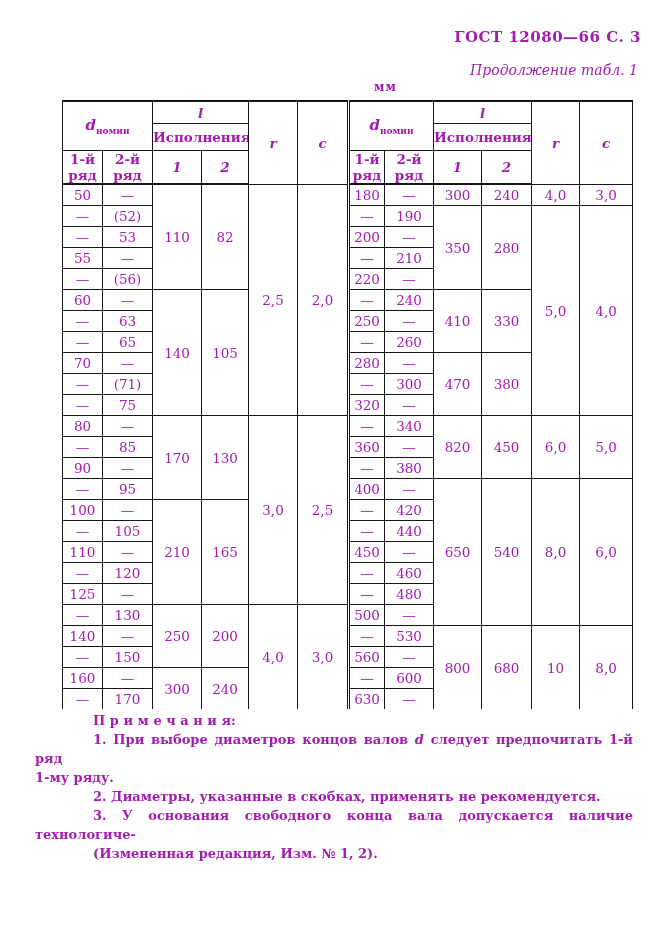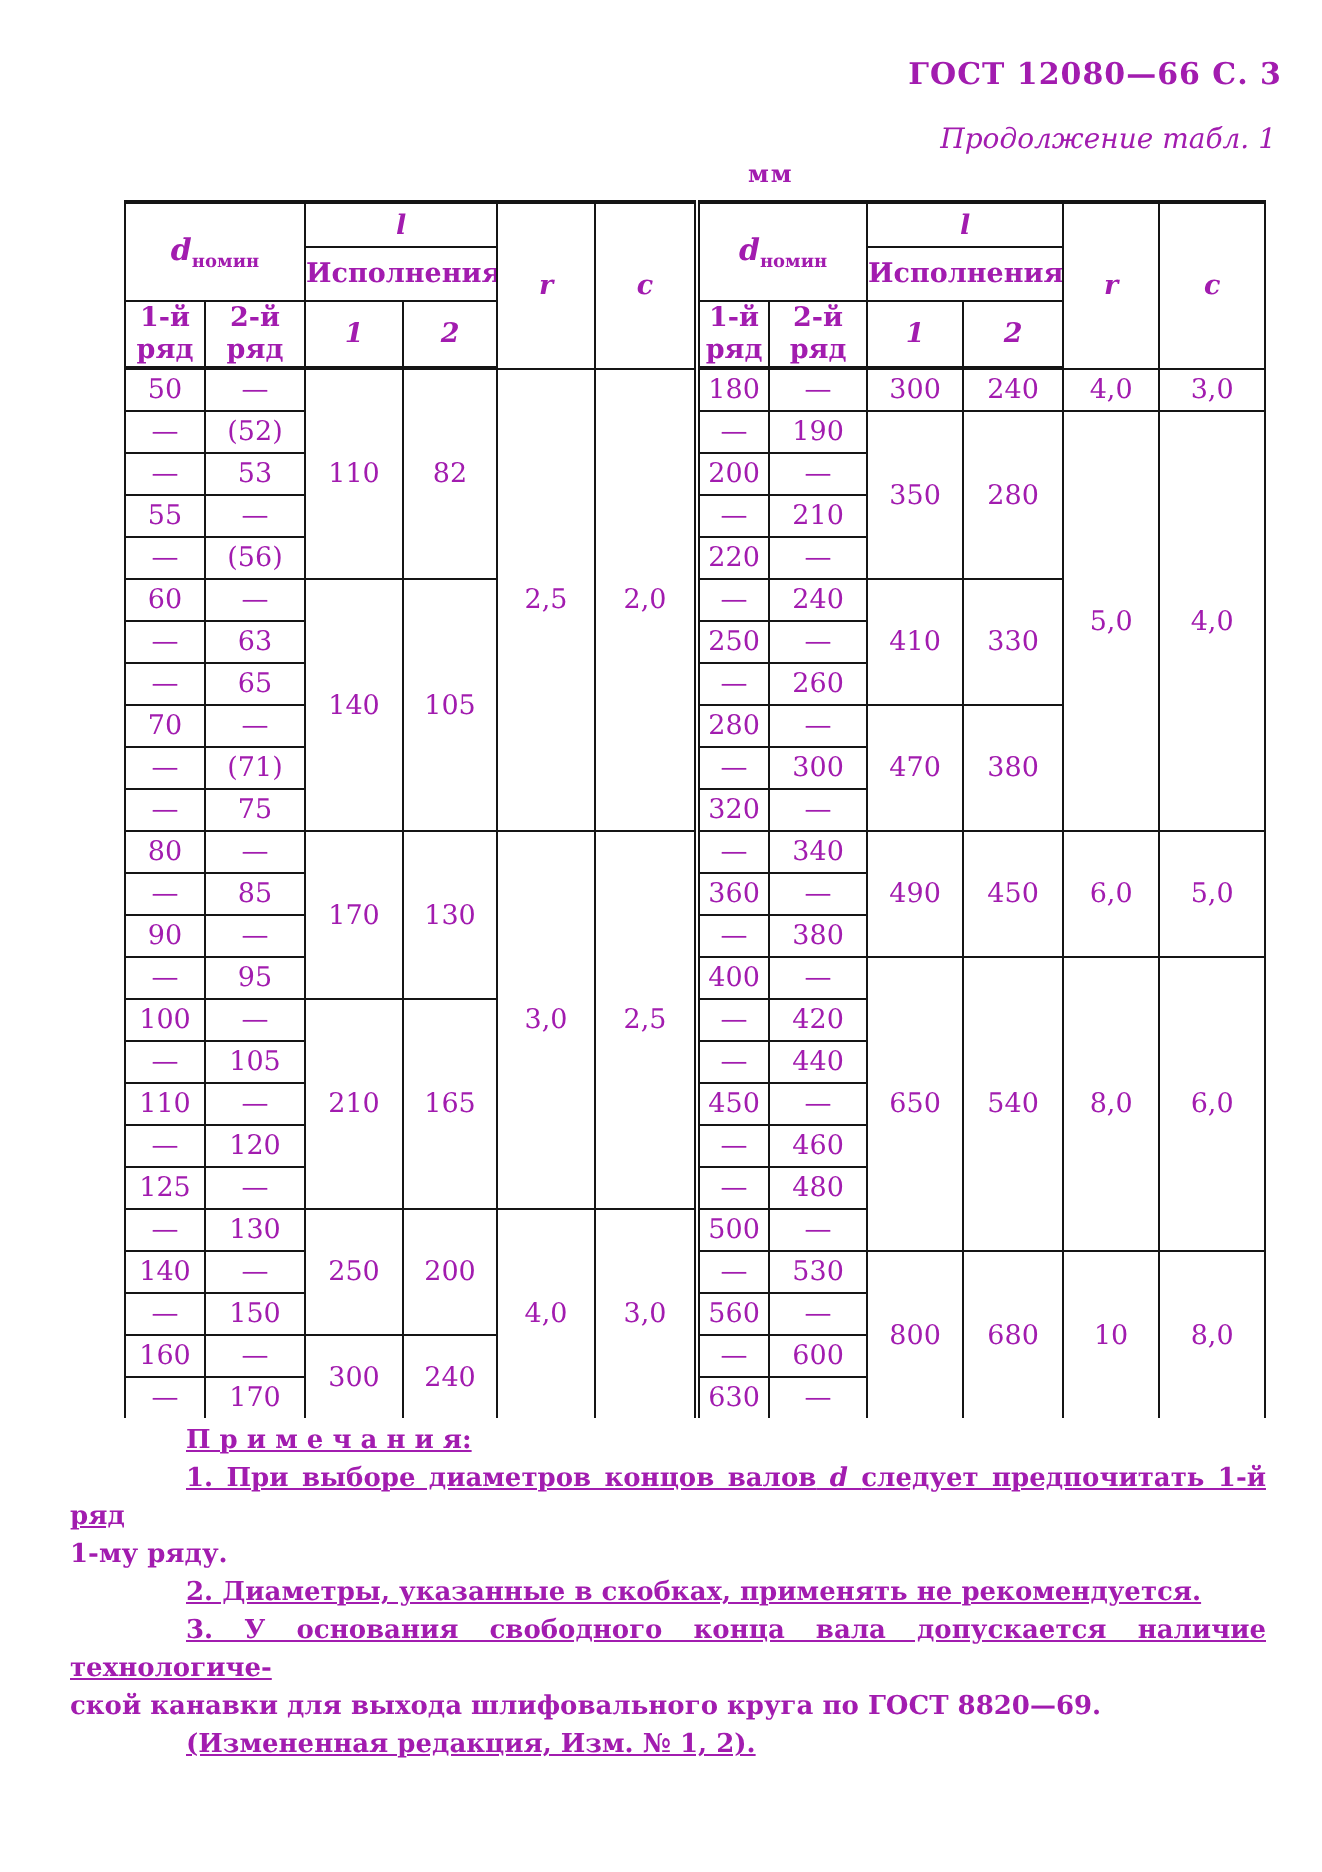--- a/index.html
+++ b/index.html
@@ -39,21 +39,21 @@
   .isp-cell{font-style:italic;font-size:13px;}
   .ryad-cell{font-size:11px;}
   tbody td{height:20px;font-size:13.5px;}
   .half-div{border-left:3px double #151515 !important;}
   .no-bottom{border-bottom:none !important;}
   table.dim{border-bottom:none;}
   .notes{
     position:absolute;left:35px;top:711px;width:598px;
     font-weight:bold;font-size:13px;line-height:19px;
   }
-  .indent{text-indent:58px;text-decoration:underline;}
+  .indent{text-indent:58px;}
   .note-just{text-align:justify;text-align-last:justify;}
   .it{font-style:italic;}
 </style>
 </head>
 <body>
 
 <div class="page">
 
   <div class="gost-header">ГОСТ 12080—66 С. 3</div>
   <div class="continuation">Продолжение табл. 1</div>
@@ -187,21 +187,21 @@
         </tr>
         <tr>
           <td>80</td>
           <td>—</td>
           <td rowspan="4">170</td>
           <td rowspan="4">130</td>
           <td rowspan="9">3,0</td>
           <td rowspan="9">2,5</td>
           <td class="half-div">—</td>
           <td>340</td>
-          <td rowspan="3">490</td>
+          <td rowspan="3">820</td>
           <td rowspan="3">450</td>
           <td rowspan="3">6,0</td>
           <td rowspan="3">5,0</td>
         </tr>
         <tr>
           <td>—</td>
           <td>85</td>
           <td class="half-div">360</td>
           <td>—</td>
         </tr>
@@ -295,17 +295,16 @@
         </tr>
       </tbody>
   </table>
 
   <div class="notes">
     <div class="indent">П р и м е ч а н и я:</div>
     <div class="indent note-just"><span>1. При выборе диаметров концов валов</span><span class="it"> d </span><span>следует предпочитать 1-й ряд</span></div>
     <div>1-му ряду.</div>
     <div class="indent">2. Диаметры, указанные в скобках, применять не рекомендуется.</div>
     <div class="indent note-just">3. У основания свободного конца вала допускается наличие технологиче-</div>
-    <div>ской канавки для выхода шлифовального круга по ГОСТ 8820—69.</div>
     <div class="indent">(Измененная редакция, Изм. № 1, 2).</div>
   </div>
 
 </div>
 
 </body></html>

